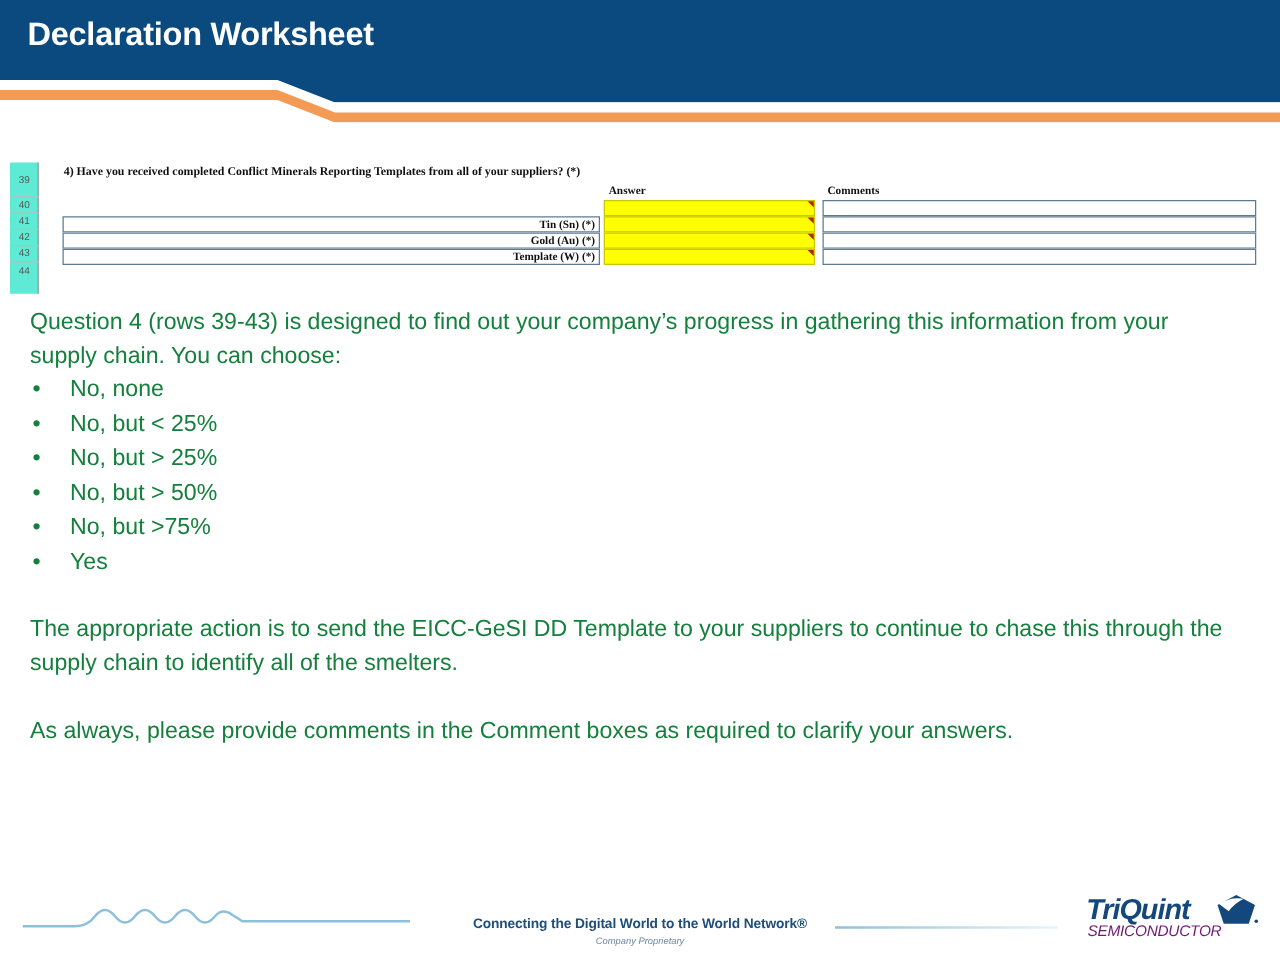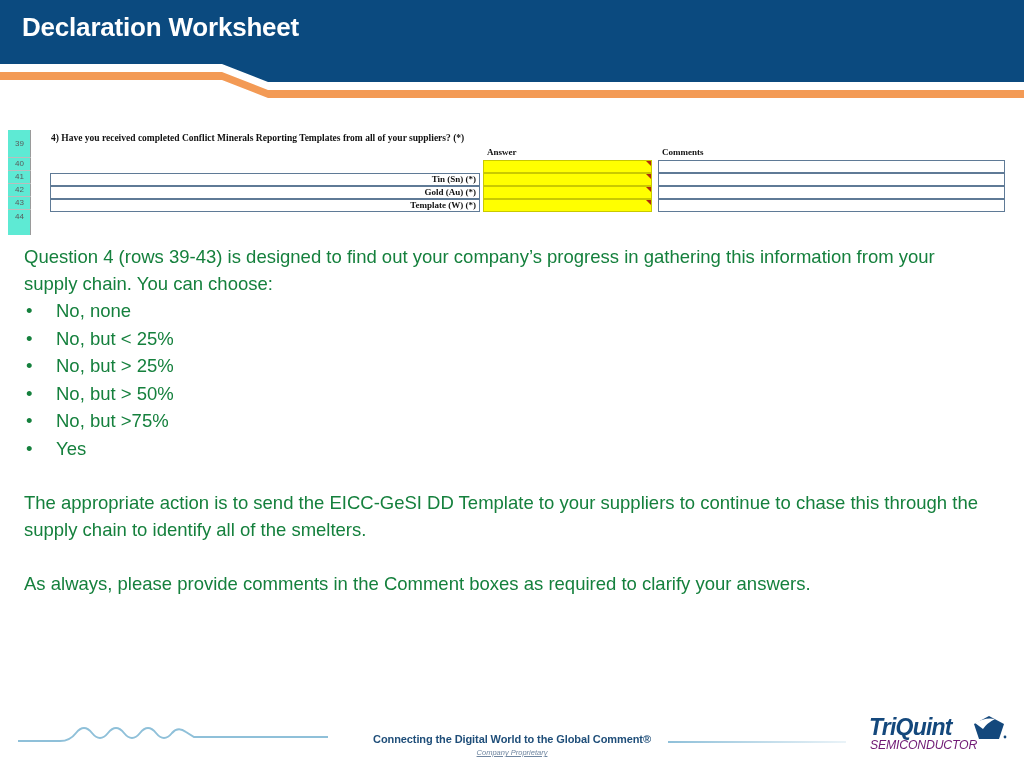--- a/index.html
+++ b/index.html
@@ -231,21 +231,20 @@
   }
   .footer-sub {
     position: absolute;
     left: 0;
     top: 748px;
     width: 1024px;
     text-align: center;
     font-size: 7.5px;
     font-style: italic;
     color: #6f86a0;
-    text-decoration: underline;
   }
   .logo {
     position: absolute;
     left: 869px;
     top: 714px;
     width: 140px;
     height: 42px;
   }
   .logo-name {
     position: absolute;
@@ -369,21 +368,21 @@
   <p class="para spaced">As always, please provide comments in the Comment boxes as required to clarify your answers.</p>
 </div>
 
 <div class="footer">
   <svg class="footer-wave" width="310" height="26" viewBox="0 0 310 26">
     <path d="M0 17 L42 17 Q52 17 58 9 Q66 -1 74 9 Q82 19 90 9 Q98 -1 106 9 Q114 19 122 9 Q130 -1 138 9 Q146 19 154 9 Q160 2 168 8 L176 13 L310 13" fill="none" stroke="#8fc0d9" stroke-width="2"></path>
   </svg>
 </div>
 
 <div class="footer-rule-right"></div>
-<div class="footer-tagline">Connecting the Digital World to the Global Comment®</div>
+<div class="footer-tagline">Connecting the Digital World to the World Network®</div>
 <div class="footer-sub">Company Proprietary</div>
 
 <div class="logo">
   <span class="logo-name">TriQuint</span>
   <svg class="logo-mark" width="34" height="26" viewBox="0 0 34 26">
     <path d="M16 1 L31 9 L26 24 L6 24 L1 9 Z" fill="#14487c"></path>
     <path d="M2 8 Q12 2 22 4 Q14 8 10 14 Q6 11 2 8 Z" fill="#ffffff"></path>
     <circle cx="32" cy="22" r="1.4" fill="#14487c"></circle>
   </svg>
   <span class="logo-sub">SEMICONDUCTOR</span>

